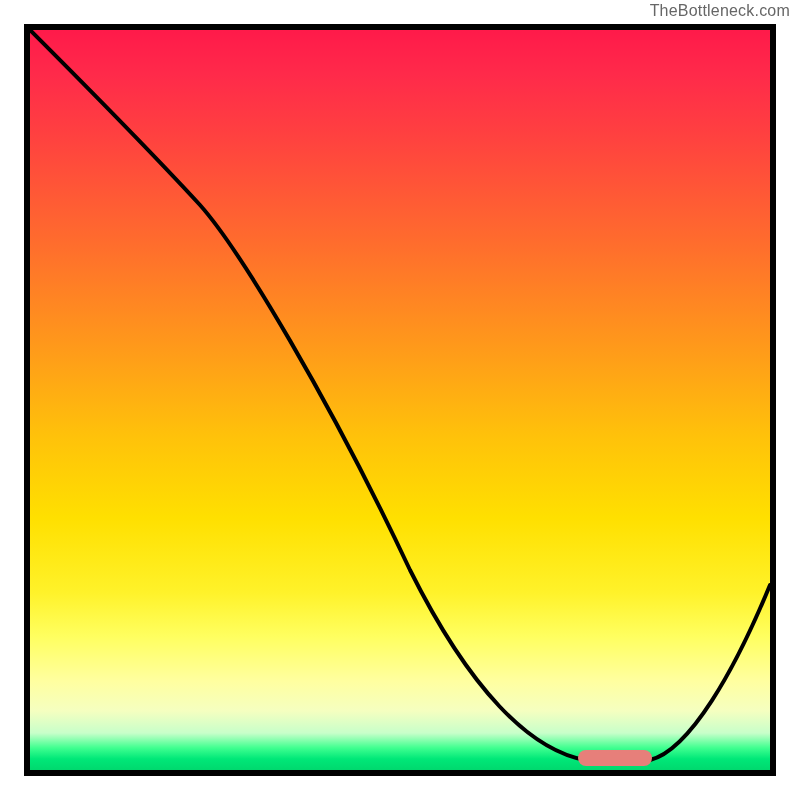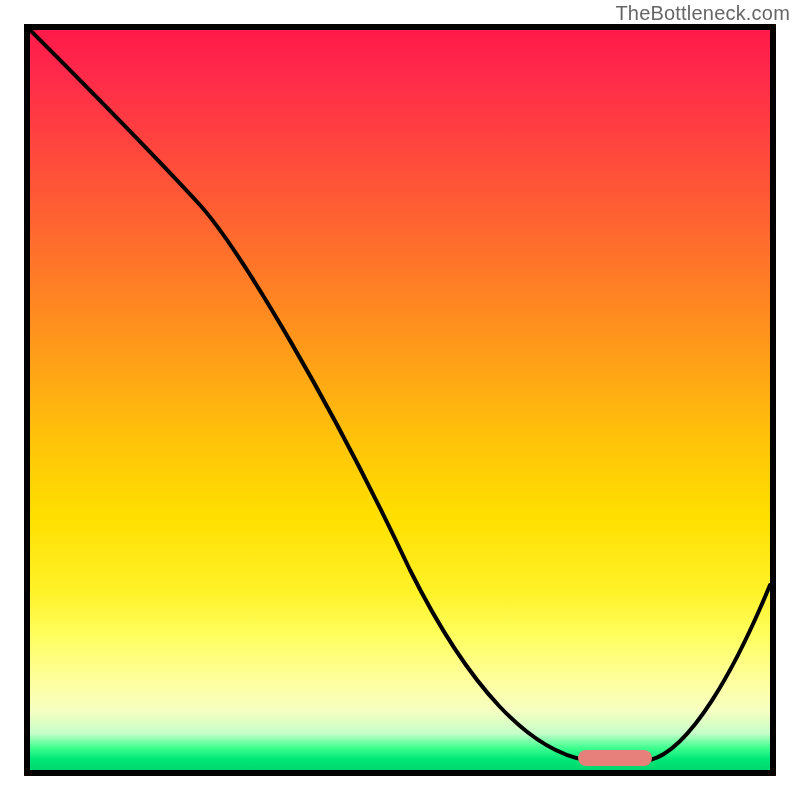--- a/index.html
+++ b/index.html
@@ -9,21 +9,21 @@
     height: 800px;
     background: #ffffff;
     font-family: Arial, Helvetica, sans-serif;
     overflow: hidden;
   }
   .watermark {
     position: absolute;
     top: 2px;
     right: 10px;
     color: #666666;
-    font-size: 20px;
+    font-size: 16px;
     font-weight: 500;
     letter-spacing: 0.2px;
     z-index: 20;
     margin-left: 12px;
   }
   .frame {
     position: absolute;
     left: 24px;
     top: 24px;
     width: 752px;

